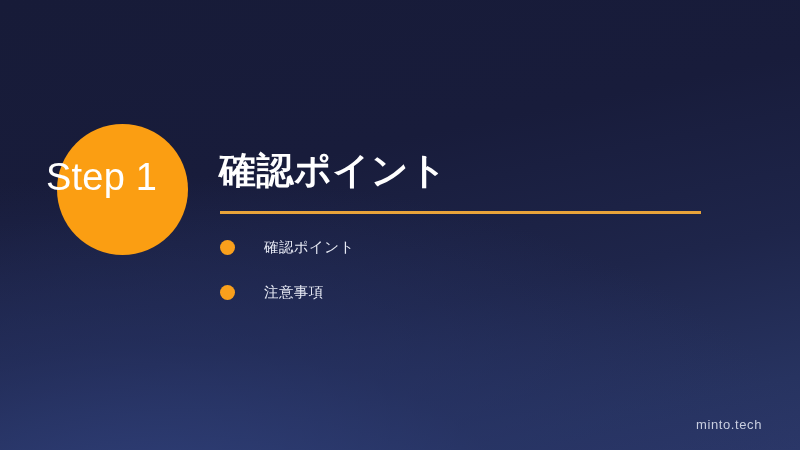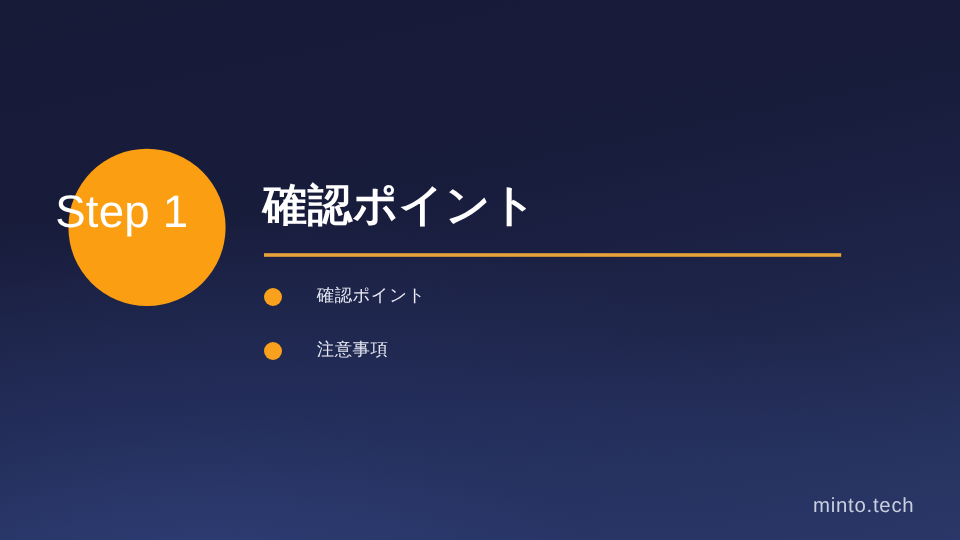--- a/index.html
+++ b/index.html
@@ -107,21 +107,21 @@
     color:#e9ecf6;
     letter-spacing:0.4px;
     white-space:nowrap;
   }
 
   
   .footer-brand {
     position:absolute;
     right:38px;
     bottom:18px;
-    font-size:17px;
+    font-size:13px;
     font-weight:400;
     letter-spacing:0.6px;
     color:#c9cee0;
     white-space:nowrap;
     text-align:center;
   }
 </style>
 </head>
 <body>
 

